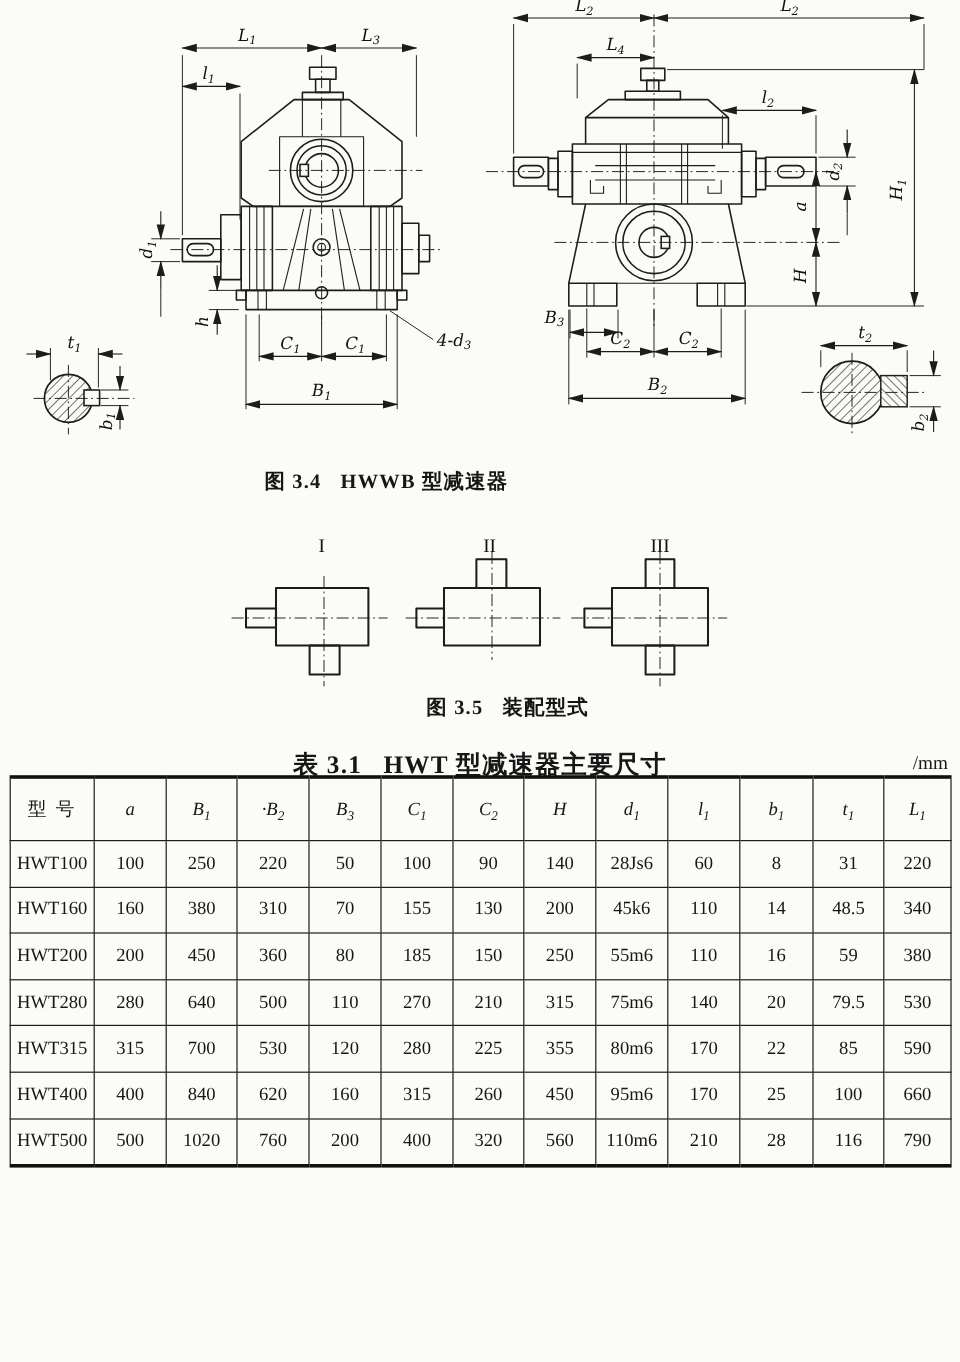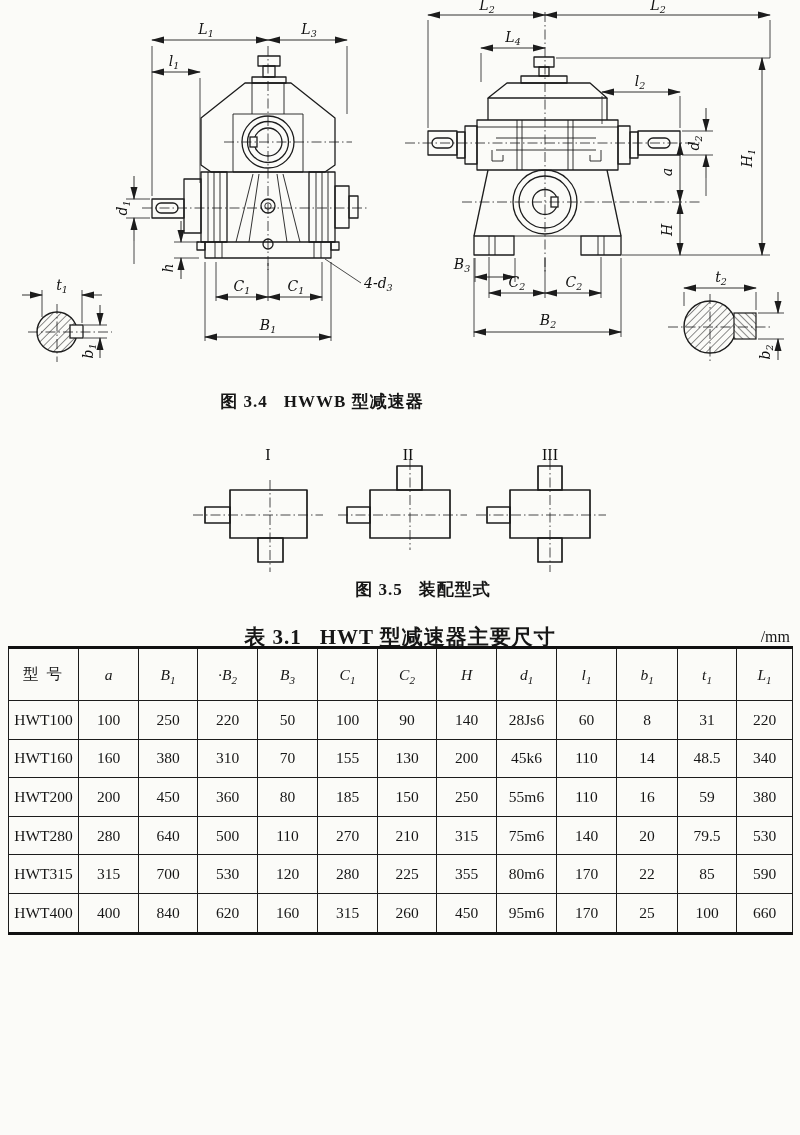--- a/index.html
+++ b/index.html
@@ -460,14 +460,29 @@
         <td>160</td>
         <td>315</td>
         <td>260</td>
         <td>450</td>
         <td>95m6</td>
         <td>170</td>
         <td>25</td>
         <td>100</td>
         <td>660</td>
       </tr>
+      <tr>
+        <td>HWT500</td>
+        <td>500</td>
+        <td>1020</td>
+        <td>760</td>
+        <td>200</td>
+        <td>400</td>
+        <td>320</td>
+        <td>560</td>
+        <td>110m6</td>
+        <td>210</td>
+        <td>28</td>
+        <td>116</td>
+        <td>790</td>
+      </tr>
     </tbody>
 </table>
 
 </body></html>

